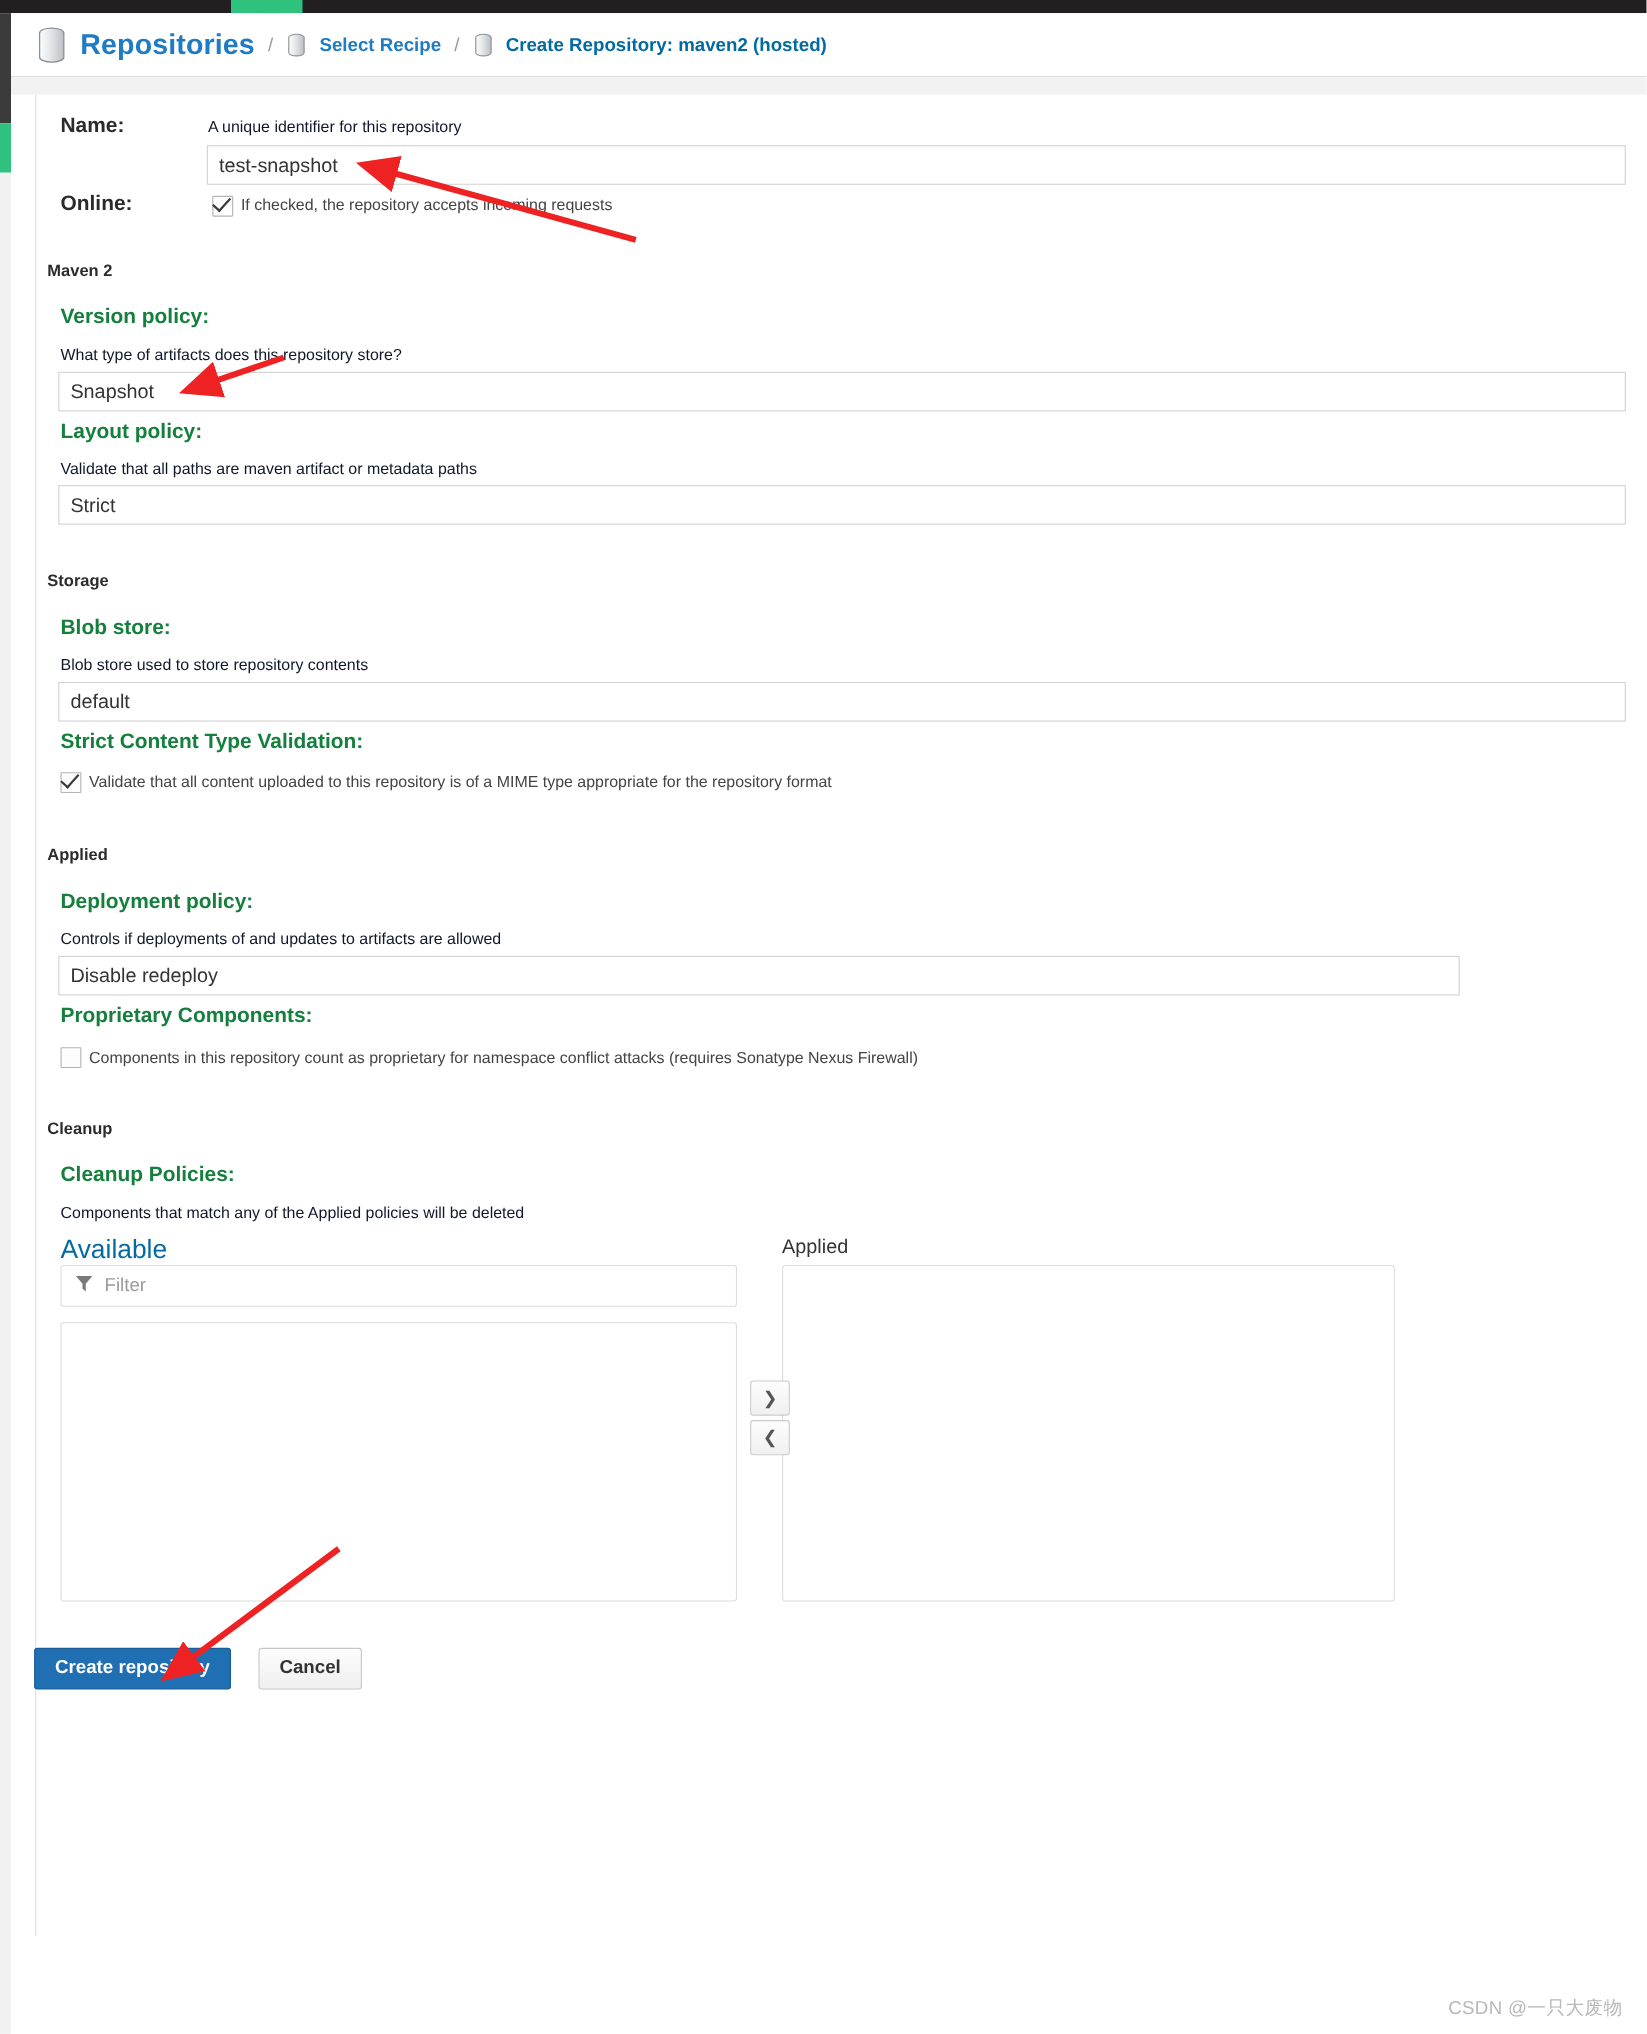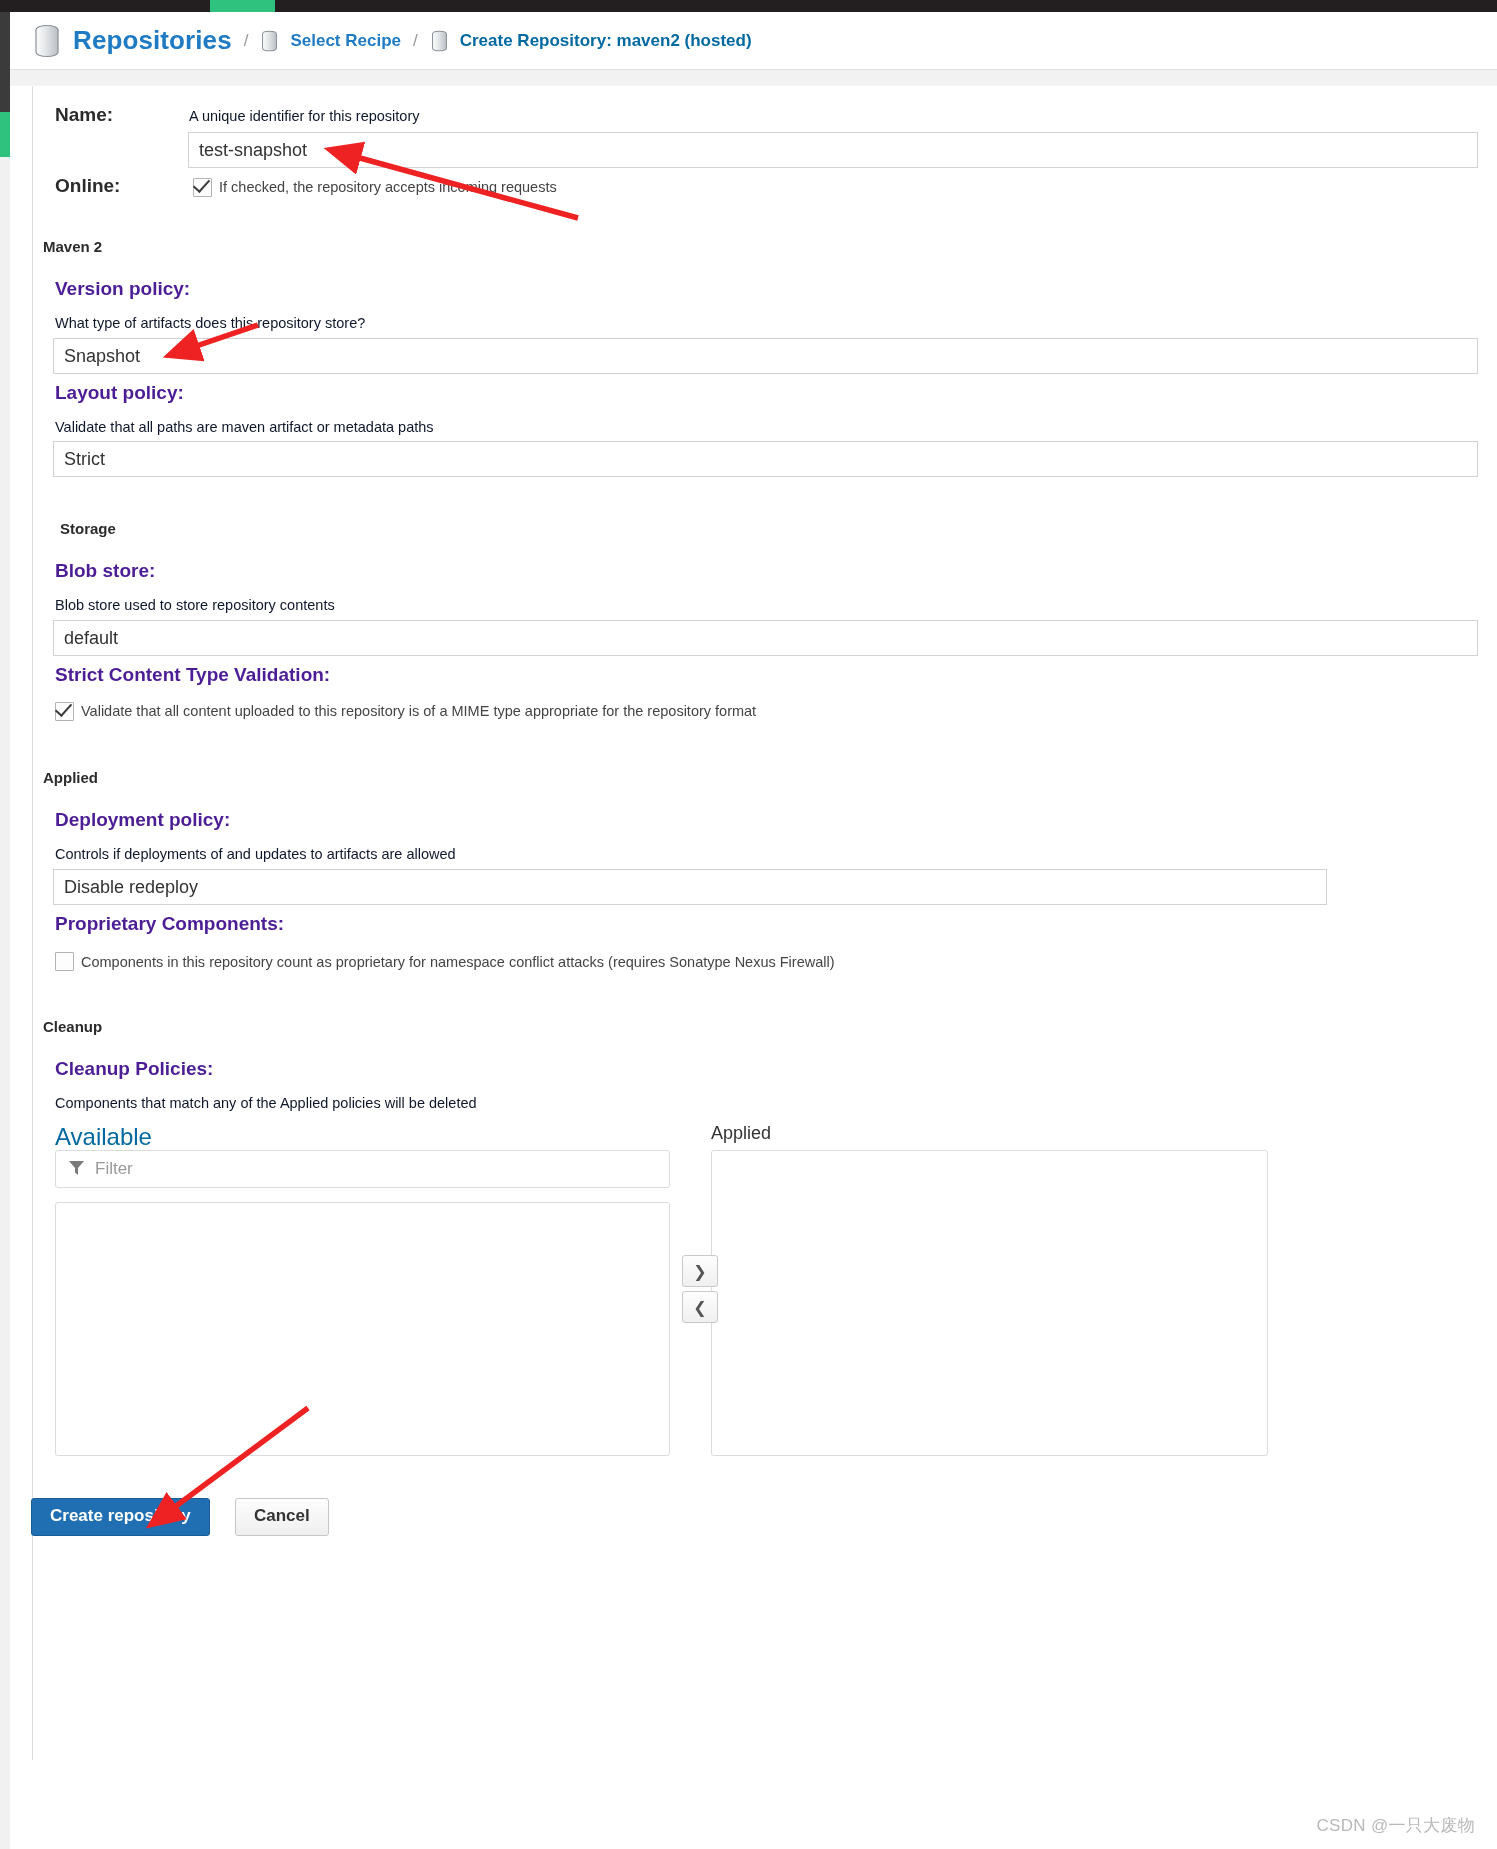--- a/index.html
+++ b/index.html
@@ -52,21 +52,21 @@
   .panel-inner{position:relative;width:100%;height:100%;}
 
   
   .fld-label{
     font-size:19px;font-weight:bold;color:#2b2b2b;
   }
   .grp-head{
     font-size:15px;font-weight:bold;color:#2b2b2b;
   }
   .sub-head{
-    font-size:19px;font-weight:bold;color:#4c1d95;
+    font-size:19px;font-weight:bold;color:#15803d;
   }
   .hint{
     font-size:14.5px;color:#0f172a;font-weight:normal;
   }
   .txtin{
     box-sizing:border-box;height:36px;border:1px solid #d2d2d2;background:#fff;
     font-size:18px;color:#333;padding:0 10px;line-height:34px;
     font-family:"Liberation Sans","DejaVu Sans",sans-serif;
     outline:none;
   }
@@ -101,21 +101,21 @@
   
   #maven-group{left:10px;top:152px;}
   #version-label{left:22px;top:192px;}
   #version-hint{left:22px;top:229px;}
   #version-select{left:20px;top:252px;width:1425px;}
   #layout-label{left:22px;top:296px;}
   #layout-hint{left:22px;top:333px;}
   #layout-select{left:20px;top:355px;width:1425px;}
 
   
-  #storage-group{left:10px;top:434px;margin-left:17px;}
+  #storage-group{left:10px;top:434px;}
   #blob-label{left:22px;top:474px;}
   #blob-hint{left:22px;top:511px;}
   #blob-select{left:20px;top:534px;width:1425px;}
   #strict-label{left:22px;top:578px;}
   #strict-row{left:22px;top:616px;}
 
   
   #hosted-group{left:10px;top:683px;}
   #deploy-label{left:22px;top:723px;}
   #deploy-hint{left:22px;top:760px;}

